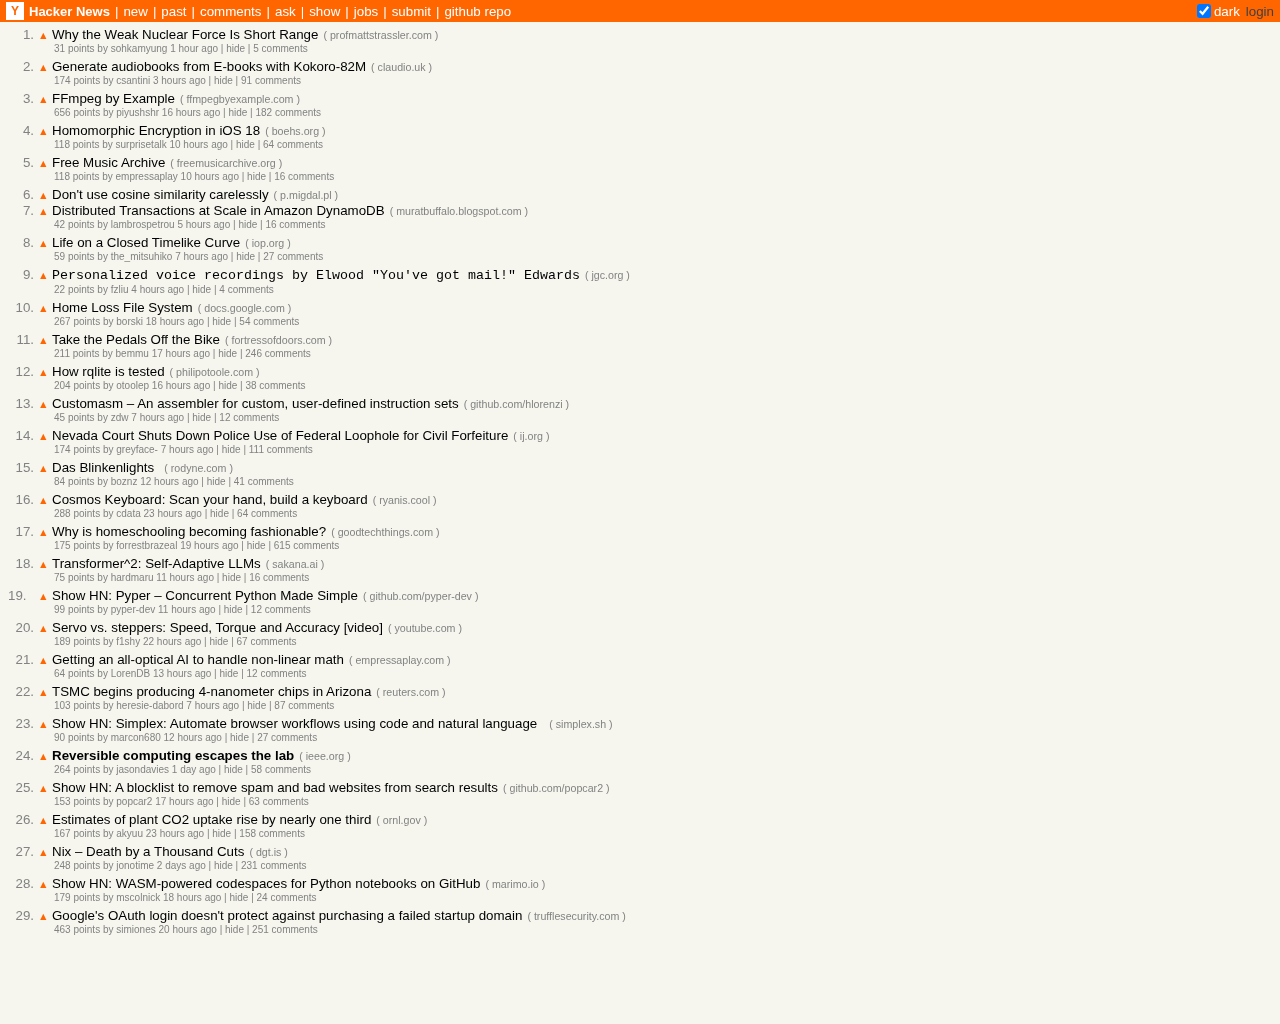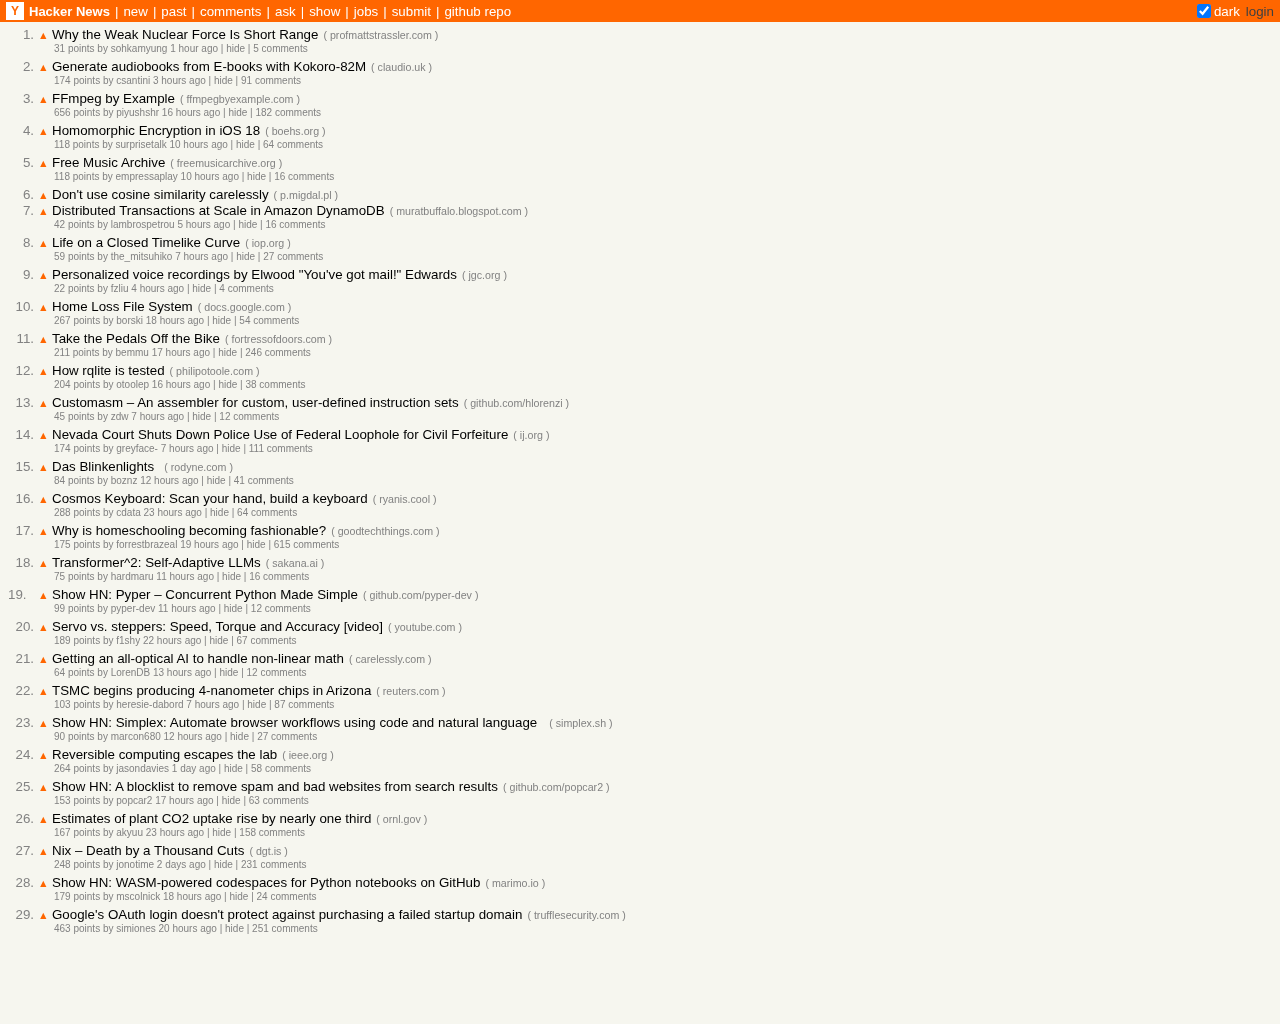--- a/index.html
+++ b/index.html
@@ -117,21 +117,21 @@
           <td style="font-size: 10pt; vertical-align: top; padding-bottom: 1px;"><a href="#" style="color: rgb(0, 0, 0); text-decoration: none; font-size: 10pt;">Life on a Closed Timelike Curve</a><span style="font-size: 8pt; color: rgb(130, 130, 130); margin-left: 5px;">( iop.org )</span></td>
         </tr>
         <tr>
           <td></td>
           <td></td>
           <td style="font-size: 7.5pt; color: rgb(130, 130, 130); padding-bottom: 5px; padding-left: 2px;">59 points by <a href="#" style="color:#828282;text-decoration:none;">the_mitsuhiko</a> 7 hours ago | <a href="#" style="color:#828282;text-decoration:none;">hide</a> | <a href="#" style="color:#828282;text-decoration:none;">27 comments</a></td>
         </tr>
         <tr>
           <td style="color: rgb(130, 130, 130); font-size: 10pt; text-align: right; vertical-align: top; padding-right: 4px; width: 30px; white-space: nowrap;">9.</td>
           <td style="vertical-align: top; padding-right: 2px; width: 14px;"><span style="color: rgb(255, 102, 0); font-size: 8pt; cursor: pointer;">▲</span></td>
-          <td style="font-size: 10pt; vertical-align: top; padding-bottom: 1px;"><a href="#" style="color: rgb(0, 0, 0); text-decoration: none; font-size: 10pt;">Personalized voice recordings by Elwood "You've got mail!" Edwards</a><span style="font-size: 8pt; color: rgb(130, 130, 130); margin-left: 5px;">( jgc.org )</span></td>
+          <td style="font-size: 10pt; vertical-align: top; padding-bottom: 1px;"><a href="#" style="color: rgb(0, 0, 0); text-decoration: none; font-size: 10pt; font-family: Liberation Mono, monospace;">Personalized voice recordings by Elwood "You've got mail!" Edwards</a><span style="font-size: 8pt; color: rgb(130, 130, 130); margin-left: 5px;">( jgc.org )</span></td>
         </tr>
         <tr>
           <td></td>
           <td></td>
           <td style="font-size: 7.5pt; color: rgb(130, 130, 130); padding-bottom: 5px; padding-left: 2px;">22 points by <a href="#" style="color:#828282;text-decoration:none;">fzliu</a> 4 hours ago | <a href="#" style="color:#828282;text-decoration:none;">hide</a> | <a href="#" style="color:#828282;text-decoration:none;">4 comments</a></td>
         </tr>
         <tr>
           <td style="color: rgb(130, 130, 130); font-size: 10pt; text-align: right; vertical-align: top; padding-right: 4px; width: 30px; white-space: nowrap;">10.</td>
           <td style="vertical-align: top; padding-right: 2px; width: 14px;"><span style="color: rgb(255, 102, 0); font-size: 8pt; cursor: pointer;">▲</span></td>
           <td style="font-size: 10pt; vertical-align: top; padding-bottom: 1px;"><a href="#" style="color: rgb(0, 0, 0); text-decoration: none; font-size: 10pt;">Home Loss File System</a><span style="font-size: 8pt; color: rgb(130, 130, 130); margin-left: 5px;">( docs.google.com )</span></td>
@@ -237,21 +237,21 @@
           <td style="font-size: 10pt; vertical-align: top; padding-bottom: 1px;"><a href="#" style="color: rgb(0, 0, 0); text-decoration: none; font-size: 10pt;">Servo vs. steppers: Speed, Torque and Accuracy [video]</a><span style="font-size: 8pt; color: rgb(130, 130, 130); margin-left: 5px;">( youtube.com )</span></td>
         </tr>
         <tr>
           <td></td>
           <td></td>
           <td style="font-size: 7.5pt; color: rgb(130, 130, 130); padding-bottom: 5px; padding-left: 2px;">189 points by <a href="#" style="color:#828282;text-decoration:none;">f1shy</a> 22 hours ago | <a href="#" style="color:#828282;text-decoration:none;">hide</a> | <a href="#" style="color:#828282;text-decoration:none;">67 comments</a></td>
         </tr>
         <tr>
           <td style="color: rgb(130, 130, 130); font-size: 10pt; text-align: right; vertical-align: top; padding-right: 4px; width: 30px; white-space: nowrap;">21.</td>
           <td style="vertical-align: top; padding-right: 2px; width: 14px;"><span style="color: rgb(255, 102, 0); font-size: 8pt; cursor: pointer;">▲</span></td>
-          <td style="font-size: 10pt; vertical-align: top; padding-bottom: 1px;"><a href="#" style="color: rgb(0, 0, 0); text-decoration: none; font-size: 10pt;">Getting an all-optical AI to handle non-linear math</a><span style="font-size: 8pt; color: rgb(130, 130, 130); margin-left: 5px;">( carelessly.com )</span></td>
+          <td style="font-size: 10pt; vertical-align: top; padding-bottom: 1px;"><a href="#" style="color: rgb(0, 0, 0); text-decoration: none; font-size: 10pt;">Getting an all-optical AI to handle non-linear math</a><span style="font-size: 8pt; color: rgb(130, 130, 130); margin-left: 5px;">( empressaplay.com )</span></td>
         </tr>
         <tr>
           <td></td>
           <td></td>
           <td style="font-size: 7.5pt; color: rgb(130, 130, 130); padding-bottom: 5px; padding-left: 2px;">64 points by <a href="#" style="color:#828282;text-decoration:none;">LorenDB</a> 13 hours ago | <a href="#" style="color:#828282;text-decoration:none;">hide</a> | <a href="#" style="color:#828282;text-decoration:none;">12 comments</a></td>
         </tr>
         <tr>
           <td style="color: rgb(130, 130, 130); font-size: 10pt; text-align: right; vertical-align: top; padding-right: 4px; width: 30px; white-space: nowrap;">22.</td>
           <td style="vertical-align: top; padding-right: 2px; width: 14px;"><span style="color: rgb(255, 102, 0); font-size: 8pt; cursor: pointer;">▲</span></td>
           <td style="font-size: 10pt; vertical-align: top; padding-bottom: 1px;"><a href="#" style="color: rgb(0, 0, 0); text-decoration: none; font-size: 10pt;">TSMC begins producing 4-nanometer chips in Arizona</a><span style="font-size: 8pt; color: rgb(130, 130, 130); margin-left: 5px;">( reuters.com )</span></td>
@@ -267,21 +267,21 @@
           <td style="font-size: 10pt; vertical-align: top; padding-bottom: 1px;"><a href="#" style="color: rgb(0, 0, 0); text-decoration: none; font-size: 10pt;">Show HN: Simplex: Automate browser workflows using code and natural language</a><span style="font-size: 8pt; color: rgb(130, 130, 130); margin-left: 12px;">( simplex.sh )</span></td>
         </tr>
         <tr>
           <td></td>
           <td></td>
           <td style="font-size: 7.5pt; color: rgb(130, 130, 130); padding-bottom: 5px; padding-left: 2px;">90 points by <a href="#" style="color:#828282;text-decoration:none;">marcon680</a> 12 hours ago | <a href="#" style="color:#828282;text-decoration:none;">hide</a> | <a href="#" style="color:#828282;text-decoration:none;">27 comments</a></td>
         </tr>
         <tr>
           <td style="color: rgb(130, 130, 130); font-size: 10pt; text-align: right; vertical-align: top; padding-right: 4px; width: 30px; white-space: nowrap;">24.</td>
           <td style="vertical-align: top; padding-right: 2px; width: 14px;"><span style="color: rgb(255, 102, 0); font-size: 8pt; cursor: pointer;">▲</span></td>
-          <td style="font-size: 10pt; vertical-align: top; padding-bottom: 1px;"><a href="#" style="color: rgb(0, 0, 0); text-decoration: none; font-size: 10pt;">Reversible computing escapes the lab</a><span style="font-size: 8pt; color: rgb(130, 130, 130); margin-left: 5px;">( ieee.org )</span></td>
+          <td style="font-size: 10pt; vertical-align: top; padding-bottom: 1px;"><a href="#" style="color: rgb(0, 0, 0); text-decoration: none; font-size: 10pt; font-weight: bold;">Reversible computing escapes the lab</a><span style="font-size: 8pt; color: rgb(130, 130, 130); margin-left: 5px;">( ieee.org )</span></td>
         </tr>
         <tr>
           <td></td>
           <td></td>
           <td style="font-size: 7.5pt; color: rgb(130, 130, 130); padding-bottom: 5px; padding-left: 2px;">264 points by <a href="#" style="color:#828282;text-decoration:none;">jasondavies</a> 1 day ago | <a href="#" style="color:#828282;text-decoration:none;">hide</a> | <a href="#" style="color:#828282;text-decoration:none;">58 comments</a></td>
         </tr>
         <tr>
           <td style="color: rgb(130, 130, 130); font-size: 10pt; text-align: right; vertical-align: top; padding-right: 4px; width: 30px; white-space: nowrap;">25.</td>
           <td style="vertical-align: top; padding-right: 2px; width: 14px;"><span style="color: rgb(255, 102, 0); font-size: 8pt; cursor: pointer;">▲</span></td>
           <td style="font-size: 10pt; vertical-align: top; padding-bottom: 1px;"><a href="#" style="color: rgb(0, 0, 0); text-decoration: none; font-size: 10pt;">Show HN: A blocklist to remove spam and bad websites from search results</a><span style="font-size: 8pt; color: rgb(130, 130, 130); margin-left: 5px;">( github.com/popcar2 )</span></td>

